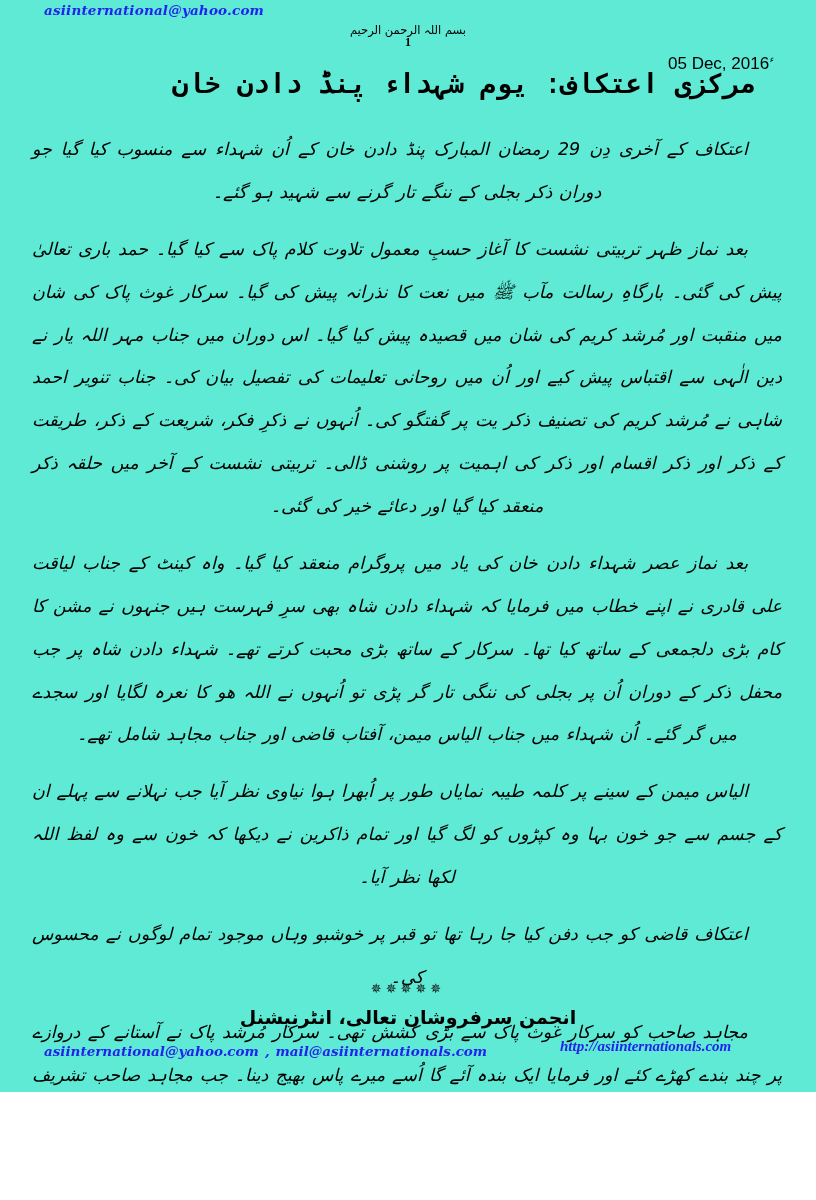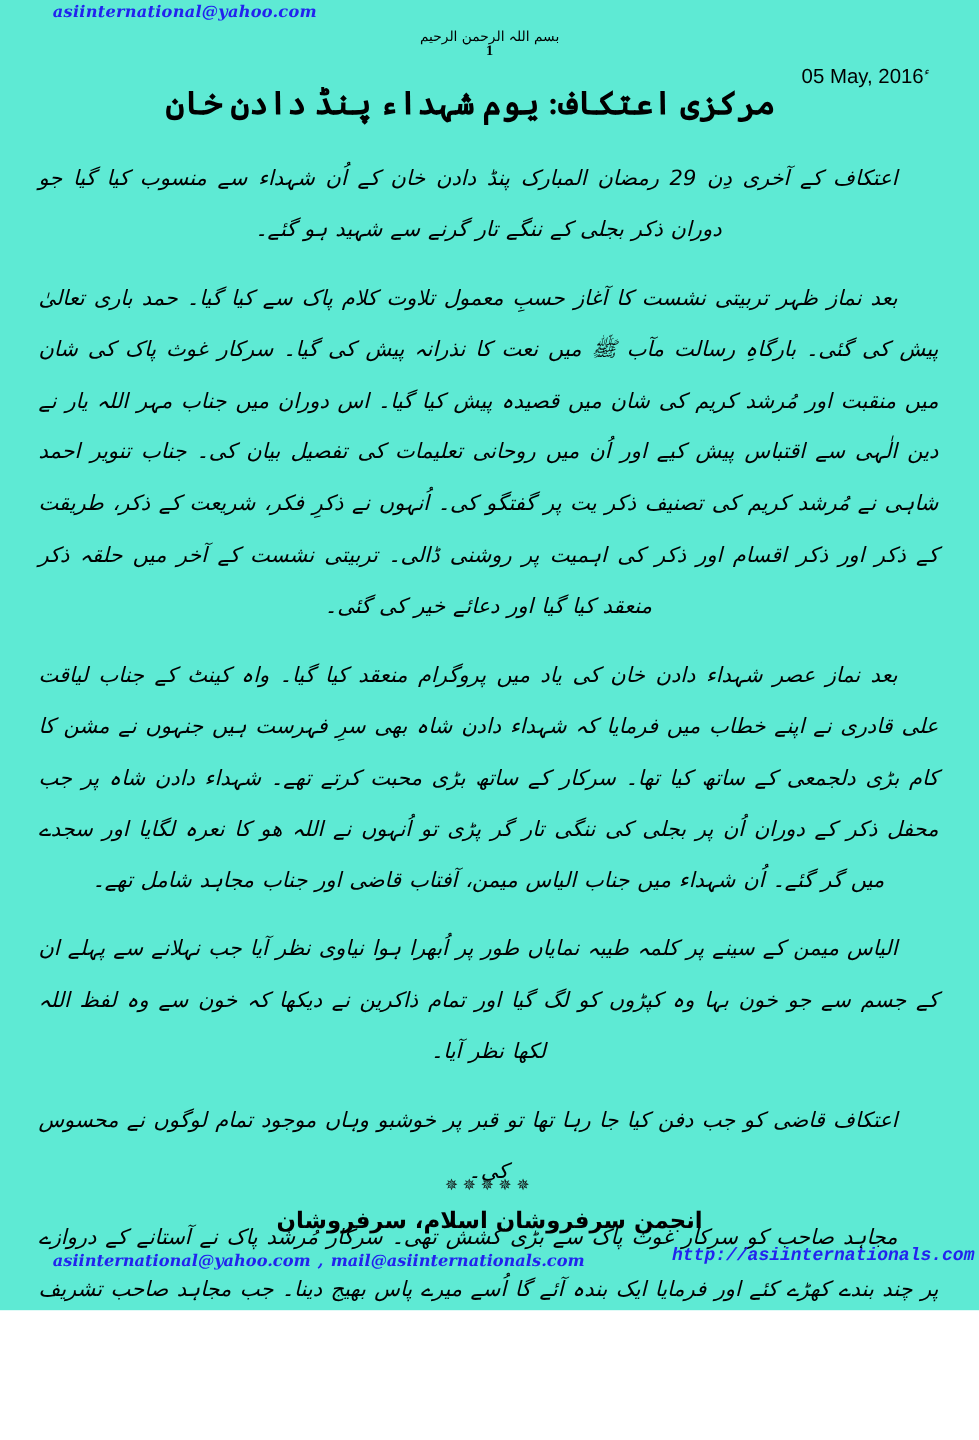--- a/index.html
+++ b/index.html
@@ -89,28 +89,27 @@
     font-size: 9px;
     font-style: italic;
     font-family: "DejaVu Sans", sans-serif;
   }
 
   .doc-title {
     position: absolute;
     top: 12px;
     left: 0;
     right: 0;
-    text-align: center;
-    direction: rtl;
-    font-family: Liberation Serif, serif;
+    direction: rtl;
+    font-family: Liberation Mono, monospace;
     font-size: 27px;
     font-weight: 600;
     color: #000;
     line-height: 1.5;
-    padding-right: 32px;
+    padding-right: 60px;
   }
 
   
   .body-wrap {
     direction: rtl;
     padding: 14px 34px 0 32px;
   }
 
   .para {
     direction: rtl;
@@ -190,63 +189,63 @@
     padding: 0 6px;
   }
 
   .footer-links .site {
     position: absolute;
     left: 560px;
     top: -1px;
     white-space: nowrap;
     direction: ltr;
     color: #2222ee;
-    font-family: Liberation Mono, monospace;
+    font-family: Liberation Serif, serif;
     font-style: italic;
     font-weight: bold;
     font-size: 15px;
   }
 </style>
 </head>
 <body>
 
 <div class="page">
 
   <div class="header-row">
     <div class="header-email">asiinternational@yahoo.com</div>
 
     <div class="bismillah-wrap">
       <span class="bismillah">بسم اللہ الرحمن الرحیم</span>
       <span class="page-number">1</span>
     </div>
   </div>
 
   <div class="title-block">
-    <div class="doc-date"><span>05 May, 2016</span><sup>ء</sup></div>
+    <div class="doc-date"><span>05 Dec, 2016</span><sup>ء</sup></div>
 
     <h1 class="doc-title">مرکزی اعتکاف:  یوم شہداء پنڈ دادن خان</h1>
   </div>
 
   <div class="body-wrap">
     <p class="para">اعتکاف کے آخری دِن 29 رمضان المبارک پنڈ دادن خان کے اُن شہداء سے منسوب کیا گیا جو دوران ذکر بجلی کے ننگے تار گرنے سے شہید ہو گئے۔</p>
     <p class="para">بعد نماز ظہر تربیتی نشست کا آغاز حسبِ معمول تلاوت کلام پاک سے کیا گیا۔ حمد باری تعالیٰ پیش کی گئی۔ بارگاہِ رسالت مآب ﷺ میں نعت کا نذرانہ پیش کی گیا۔ سرکار غوث پاک کی شان میں منقبت اور مُرشد کریم کی شان میں قصیدہ پیش کیا گیا۔ اس دوران میں جناب مہر اللہ یار نے دین الٰہی سے اقتباس پیش کیے اور اُن میں روحانی تعلیمات کی تفصیل بیان کی۔ جناب تنویر احمد شاہی نے مُرشد کریم کی تصنیف ذکر یت پر گفتگو کی۔ اُنہوں نے ذکرِ فکر، شریعت کے ذکر، طریقت کے ذکر اور ذکر اقسام اور ذکر کی اہمیت پر روشنی ڈالی۔ تربیتی نشست کے آخر میں حلقہ ذکر منعقد کیا گیا اور دعائے خیر کی گئی۔</p>
     <p class="para">بعد نماز عصر شہداء دادن خان کی یاد میں پروگرام منعقد کیا گیا۔ واہ کینٹ کے جناب لیاقت علی قادری نے  اپنے خطاب میں فرمایا کہ شہداء دادن شاہ بھی سرِ فہرست ہیں جنہوں نے مشن کا کام بڑی دلجمعی کے ساتھ کیا تھا۔ سرکار کے ساتھ بڑی محبت کرتے تھے۔ شہداء دادن شاہ پر جب محفل ذکر کے دوران اُن پر بجلی کی ننگی تار گر پڑی تو  اُنہوں نے اللہ ھو کا نعرہ لگایا اور سجدے میں گر گئے۔ اُن شہداء میں جناب الیاس میمن، آفتاب قاضی اور جناب مجاہد شامل تھے۔</p>
     <p class="para">الیاس میمن کے سینے پر کلمہ طیبہ نمایاں طور پر اُبھرا ہوا نیاوی نظر آیا جب نہلانے سے پہلے ان کے جسم سے جو خون بہا وہ کپڑوں کو لگ گیا اور تمام ذاکرین نے دیکھا کہ خون سے وہ لفظ اللہ لکھا نظر آیا۔</p>
     <p class="para tight">اعتکاف قاضی کو جب دفن کیا جا رہا تھا تو قبر پر خوشبو وہاں موجود تمام لوگوں نے محسوس کی۔</p>
     <p class="para">مجاہد صاحب کو سرکار غوث پاک سے بڑی کشش تھی۔ سرکار مُرشد پاک نے آستانے کے دروازے پر چند بندے کھڑے کئے اور فرمایا ایک بندہ آئے گا اُسے میرے پاس بھیج دینا۔ جب مجاہد صاحب تشریف لائے تو اُنہیں سرکار کے سامنے پیش کیا گیا۔ سرکار نے پوچھا کہ گیارہویں شریف کرتے ہو؟ عرض کیا جی ہاں۔ فرمایا ختم پڑھتے ہو؟ عرض کیا جی ہاں۔ فرمایا کبھی سرکار غوث پاک کا دیدار بھی کیا ہے؟ اُنہوں نے کہا کہ میں اس قابل نہیں۔ سرکار نے فرمایا کہ اِدھر آؤ! اب تمہیں اس قابل بنا دیتے ہیں۔ اُسے سرکار غوث پاک کا دیدار کرایا تو وہ اُسی وقت سرکار کے قدموں پر گر گیا۔ سرکار نے فرمایا مجاہد! اب شہادت کی انگلی سے گولی نہیں چلانی، پستول نہیں چلانا بلکہ اس انگلی کے ساتھ اپنے دِل پر اللہ لکھتے رہنا ہے۔ اور جب شہید ہونے کے بعد اُنہیں نہلایا جا رہا تھا تو اُنگی شہادت کی انگلی حرکت کرتی ہوئی محسوس ہو رہی تھی جیسے وہ اشارے سے اپنے قلب پر اللہ لکھ رہے ہوں جیسا کہ وہ دُنیاوی زندگی میں لکھا کرتے تھے۔</p>
 
   </div>
 
   <div class="footer">
 
     <div class="ornaments">
       <span>✵</span><span>✵</span><span>✵</span><span>✵</span><span>✵</span>
     </div>
 
-    <div class="org-name">انجمن سرفروشان اسلام، سرفروشان</div>
+    <div class="org-name">انجمن سرفروشان تعالی، انٹرنیشنل</div>
 
     <div class="footer-links">
       <div class="mail-group"><span>asiinternational@yahoo.com</span><span class="sep">,</span><span>mail@asiinternationals.com</span></div>
 
       <div class="site">http://asiinternationals.com</div>
     </div>
 
   </div>
 
 </div>

